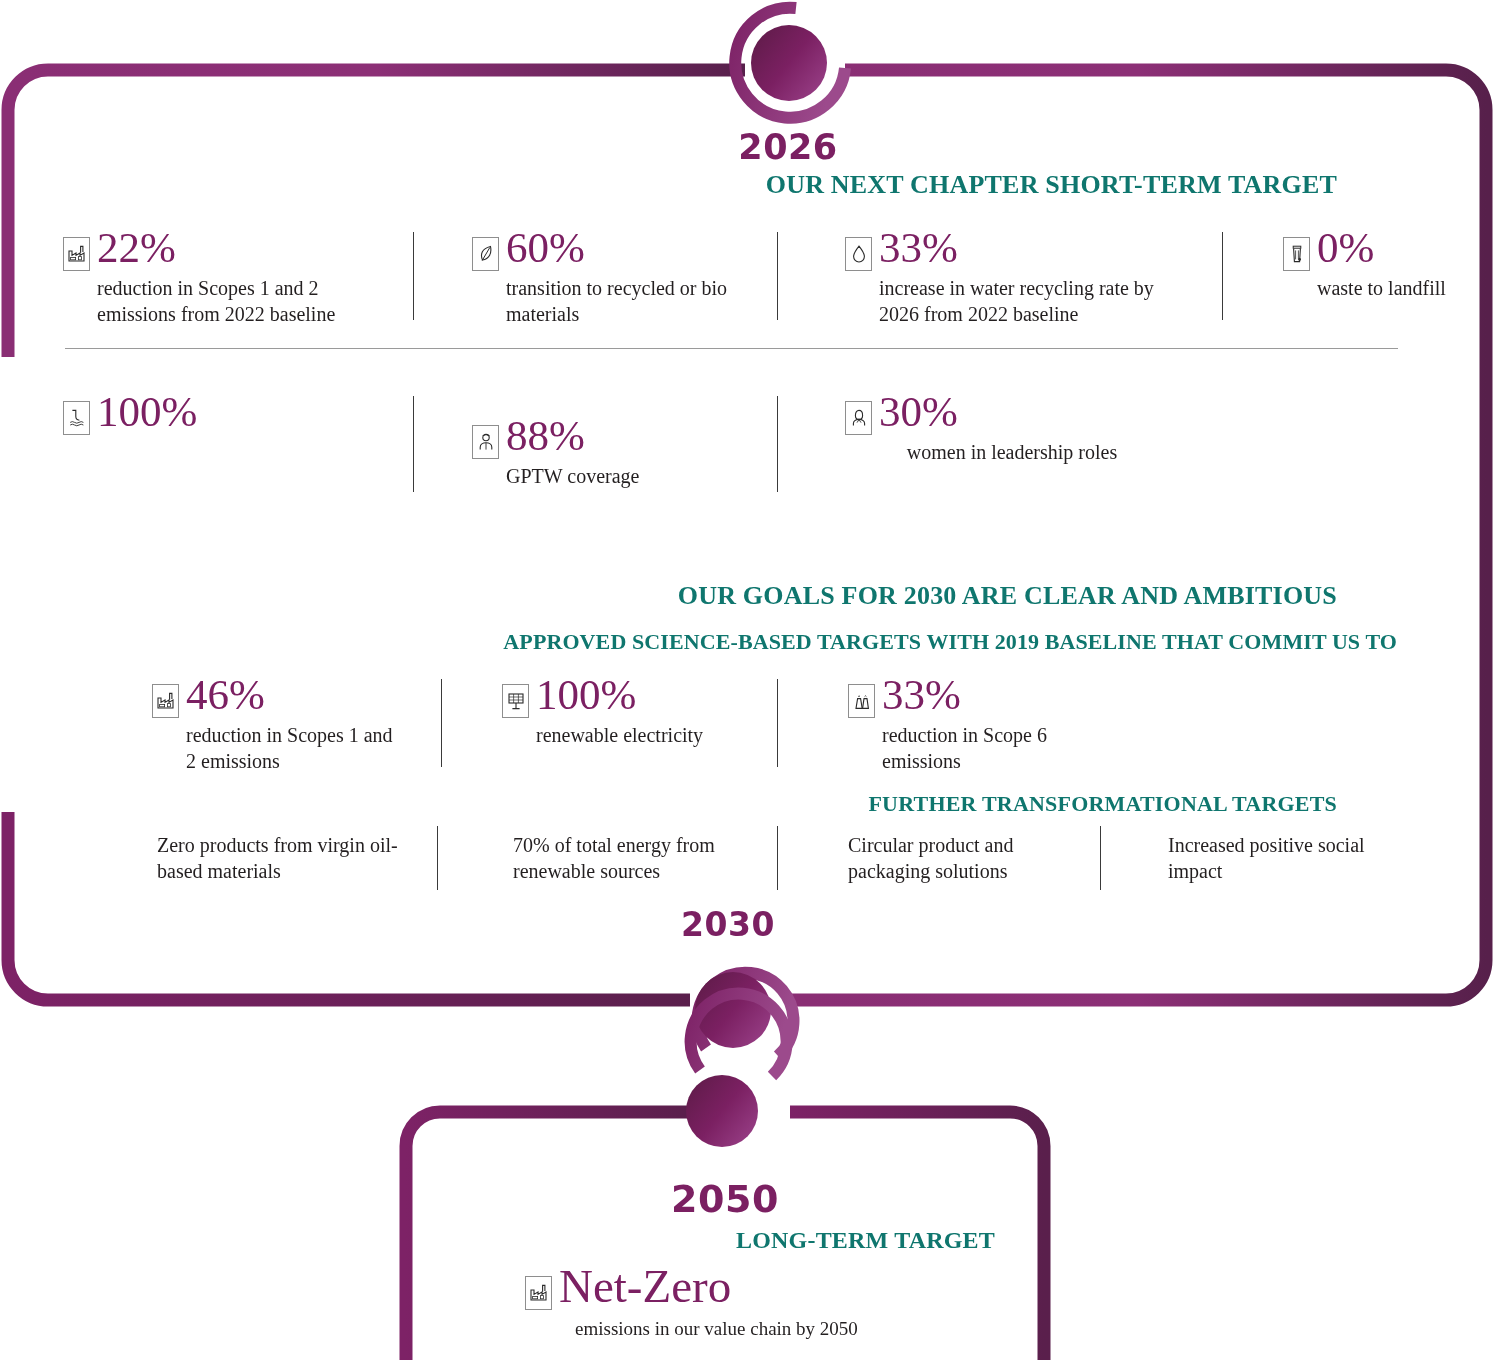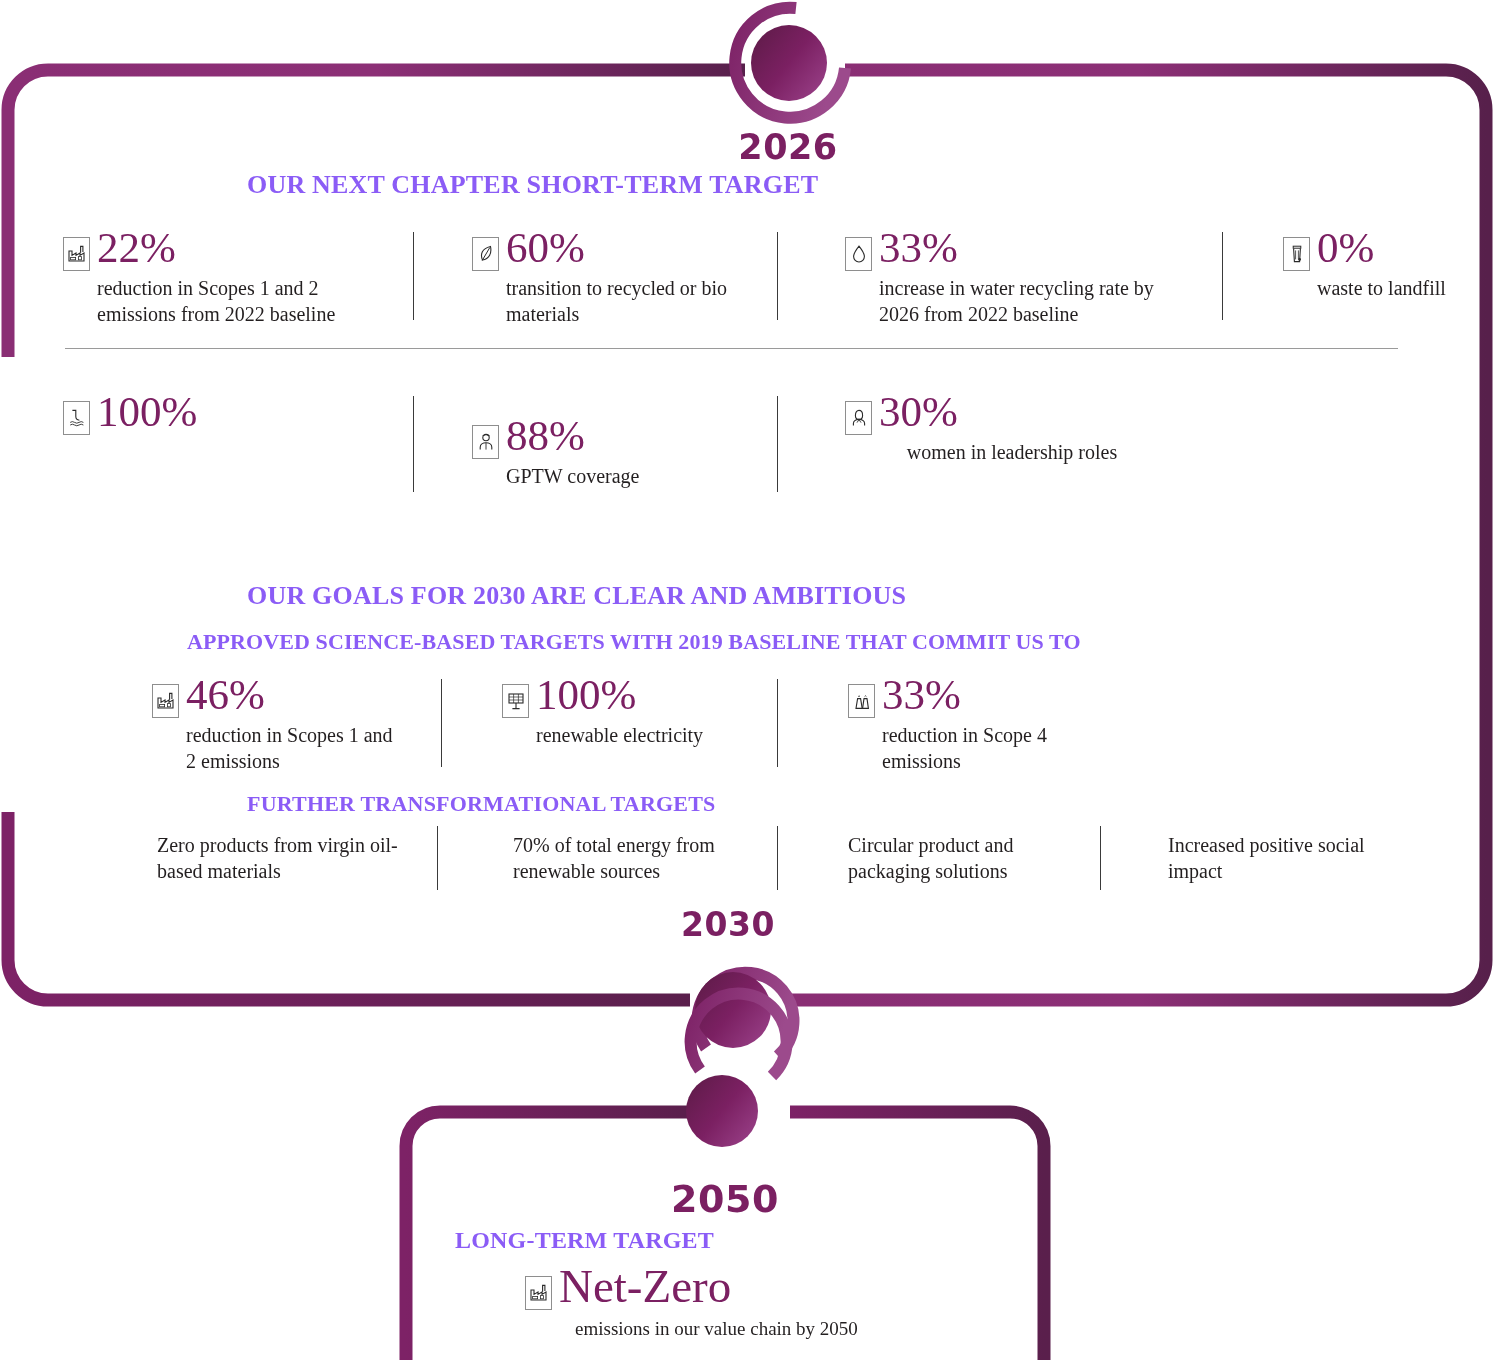--- a/index.html
+++ b/index.html
@@ -22,23 +22,23 @@
     letter-spacing:0.5px;
     text-align:center;
   }
   #year-2026 { left:648px; top:127px; width:280px; font-size:35px; }
   #year-2030 { left:588px; top:905px; width:280px; font-size:33px; }
   #year-2050 { left:585px; top:1177px; width:280px; font-size:38px; }
 
   
   .heading {
     position:absolute;
-    color:#8b5cf6;
+    color:#0f766e;
     font-weight:bold;
-    text-align:left;
+    text-align:right;
     font-family:"Liberation Serif", serif;
   }
   #head-shortterm { left:247px; top:170px; width:1090px; font-size:26px; letter-spacing:0.2px; }
   #head-goals2030 { left:247px; top:581px; width:1090px; font-size:26px; letter-spacing:0.2px; }
   #head-sbt      { left:187px; top:629px; width:1210px; font-size:22px; letter-spacing:0.1px; }
   #head-further  { left:247px; top:791px; width:1090px; font-size:22px; letter-spacing:0.2px; }
   #head-longterm { left:455px; top:1227px; width:540px; font-size:24px; letter-spacing:0.2px; }
 
   
   .stat { position:absolute; }
@@ -308,21 +308,21 @@
       <span class="icon-box">
         <svg width="20" height="22" viewBox="0 0 20 22">
           <path d="M4 18.4 L5.6 8.6 h3 L10.2 18.4 z" fill="none" stroke="#2b2b2b" stroke-width="1.1"></path>
           <path d="M10.6 18.4 L12 8.6 h3 L16.4 18.4 z" fill="none" stroke="#2b2b2b" stroke-width="1.1"></path>
           <path d="M6.2 6.6 q0.8 -1.6 1.8 0" fill="none" stroke="#2b2b2b" stroke-width="0.9"></path>
           <path d="M12.6 6.6 q0.8 -1.6 1.8 0" fill="none" stroke="#2b2b2b" stroke-width="0.9"></path>
         </svg>
       </span>
       <span class="stat-value">33%</span>
     </div>
-    <div class="stat-desc">reduction in Scope 4 emissions</div>
+    <div class="stat-desc">reduction in Scope 6 emissions</div>
   </div>
 
   <div class="vdiv" style="left:441px; top:679px; height:88px;"></div>
   <div class="vdiv" style="left:777px; top:679px; height:88px;"></div>
 
   <div class="plain" style="left:157px; top:832px; width:250px;">Zero products from virgin oil-based materials</div>
   <div class="plain" style="left:513px; top:832px; width:240px;">70% of  total energy from renewable sources</div>
   <div class="plain" style="left:848px; top:832px; width:220px;">Circular product and packaging solutions</div>
   <div class="plain" style="left:1168px; top:832px; width:210px;">Increased positive social impact</div>
 

